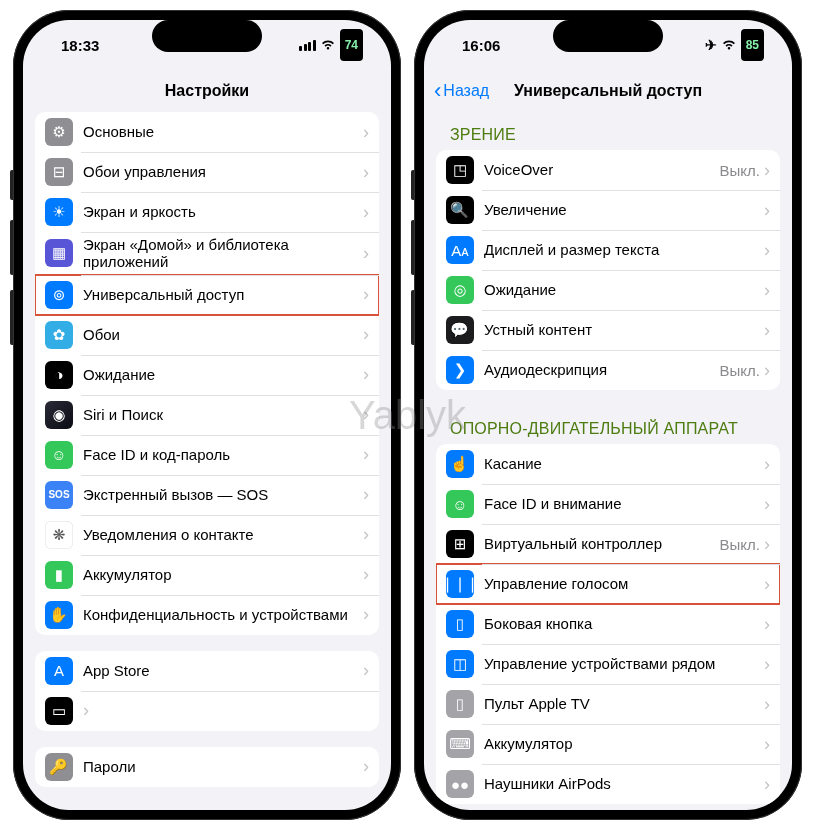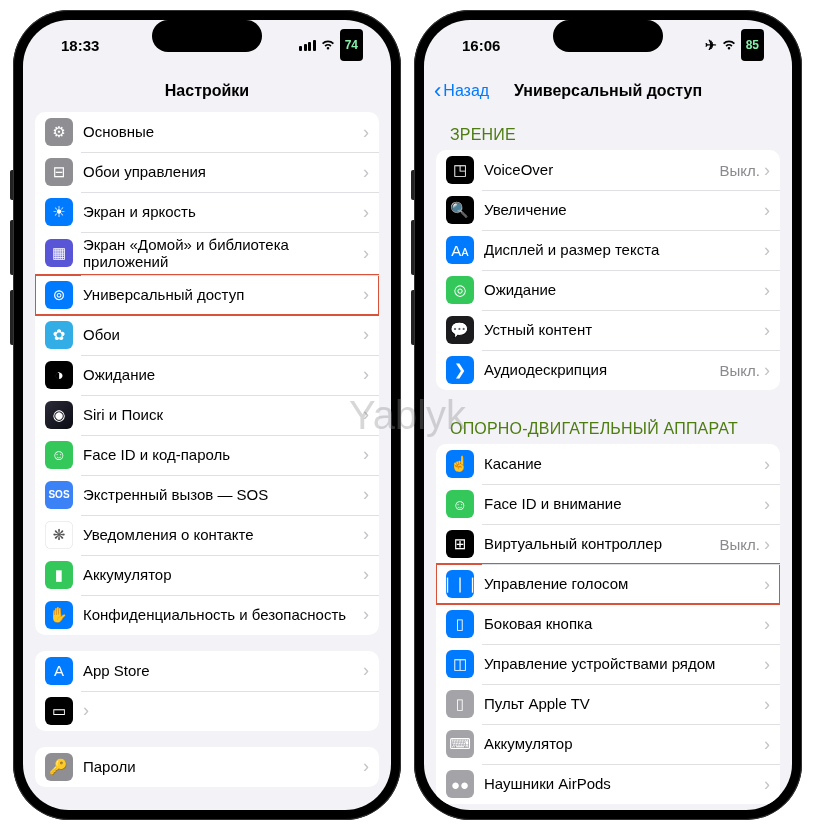--- a/index.html
+++ b/index.html
@@ -268,21 +268,21 @@
             <div class="label">Уведомления о контакте</div>
             <div class="chevron">›</div>
           </div>
           <div class="row">
             <div class="icon bg-green">▮</div>
             <div class="label">Аккумулятор</div>
             <div class="chevron">›</div>
           </div>
           <div class="row">
             <div class="icon bg-blue">✋</div>
-            <div class="label">Конфиденциальность и безопасность</div>
+            <div class="label">Конфиденциальность и устройствами</div>
             <div class="chevron">›</div>
           </div>
         </div>
       <div class="group" id="left-g2">
           <div class="row">
             <div class="icon bg-blue">A</div>
             <div class="label">App Store</div>
             <div class="chevron">›</div>
           </div>
           <div class="row">

